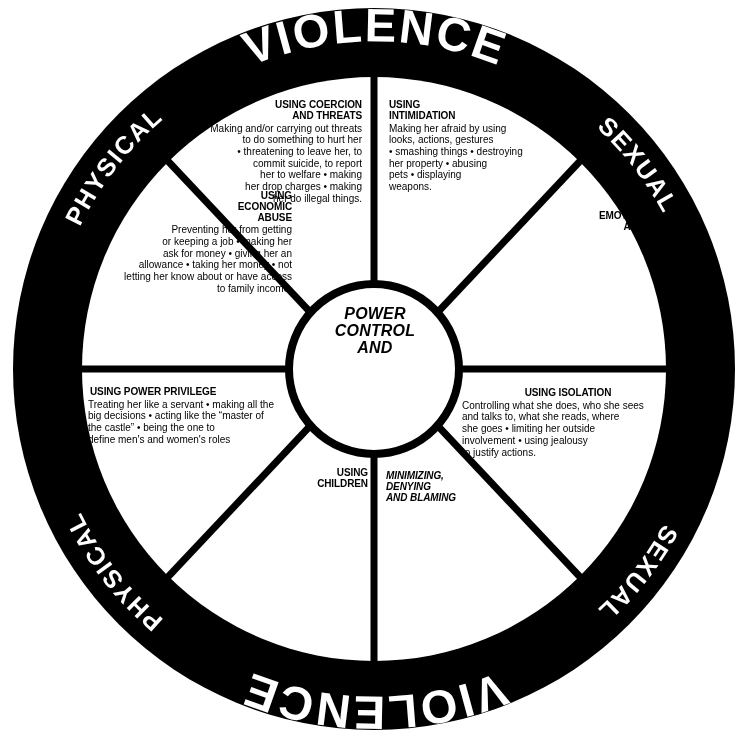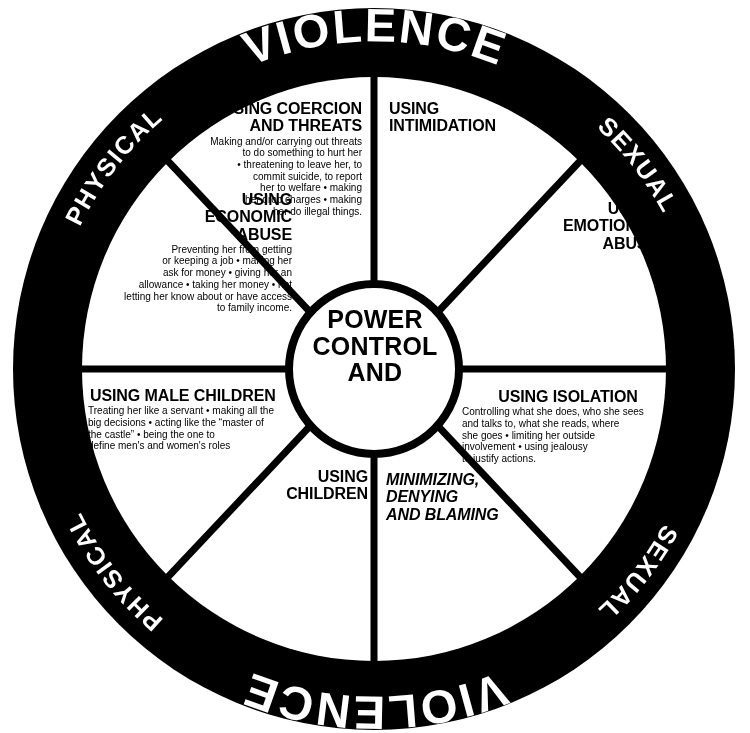--- a/index.html
+++ b/index.html
@@ -10,21 +10,21 @@
     -webkit-font-smoothing:antialiased;
   }
   #wheel{position:absolute;left:0;top:0;width:750px;height:733px;}
   .wedge-text{
     position:absolute;
     color:#000;
     line-height:1.12;
   }
   .wedge-text .hd{
     font-weight:bold;
-    font-size:16px;
+    font-size:10px;
     letter-spacing:-0.1px;
     line-height:1.08;
     display:block;
     margin-bottom:1px;
   }
   .wedge-text .bd{
     font-size:10px;
     line-height:1.17;
     display:block;
   }
@@ -39,23 +39,24 @@
   #w-minimizing{left:386px;top:471px;width:172px;text-align:left;font-style:italic;}
   #w-male .bd,#w-isolation .bd{text-align:left;}
   #w-male .hd{text-align:left;padding-left:2px;}
   #w-isolation .hd{text-align:center;padding-left:6px;}
 
   .hub-text{
     position:absolute;
     left:292px;top:306px;width:166px;
     text-align:center;
     font-weight:bold;
-    font-size:25px;
+    font-size:16px;
     line-height:1.06;
     letter-spacing:0.2px;
+    font-style:italic;
   }
   .hub-text span{display:block;}
 </style>
 </head>
 <body>
 
 <svg id="wheel" viewBox="0 0 750 733">
   <defs>
 
     <path id="arcTop" d="M 47.5 369 A 326.5 326.5 0 0 1 702.5 369" fill="none"></path>
@@ -121,33 +122,34 @@
   <span>AND</span>
 </div>
 
 <div class="wedge-text" id="w-coercion">
   <span class="hd">USING COERCION<br>AND THREATS</span>
   <span class="bd">Making and/or carrying out threats<br>to do something to hurt her<br>• threatening to leave her, to<br>commit suicide, to report<br>her to welfare • making<br>her drop charges • making<br>her do illegal things.</span>
 </div>
 
 <div class="wedge-text" id="w-intimidation">
   <span class="hd">USING<br>INTIMIDATION</span>
+  <span class="bd">Making her afraid by using<br>looks, actions, gestures<br>• smashing things • destroying<br>her property • abusing<br>pets • displaying<br>weapons.</span>
 </div>
 
 <div class="wedge-text" id="w-economic">
   <span class="hd">USING<br>ECONOMIC<br>ABUSE</span>
   <span class="bd">Preventing her from getting<br>or keeping a job • making her<br>ask for money • giving her an<br>allowance • taking her money • not<br>letting her know about or have access<br>to family income.</span>
 </div>
 
 <div class="wedge-text" id="w-emotional">
   <span class="hd">USING<br>EMOTIONAL<br>ABUSE</span>
 </div>
 
 <div class="wedge-text" id="w-male">
-  <span class="hd">USING MALE CHILDREN</span>
+  <span class="hd">USING POWER PRIVILEGE</span>
   <span class="bd">Treating her like a servant • making all the<br>big decisions • acting like the “master of<br>the castle”  • being the one to<br>define men's and women's roles</span>
 </div>
 
 <div class="wedge-text" id="w-isolation">
   <span class="hd">USING ISOLATION</span>
   <span class="bd">Controlling what she does, who she sees<br>and talks to, what she reads, where<br>she goes • limiting her outside<br>involvement • using jealousy<br>to justify actions.</span>
 </div>
 
 <div class="wedge-text" id="w-children">
   <span class="hd">USING<br>CHILDREN</span>

